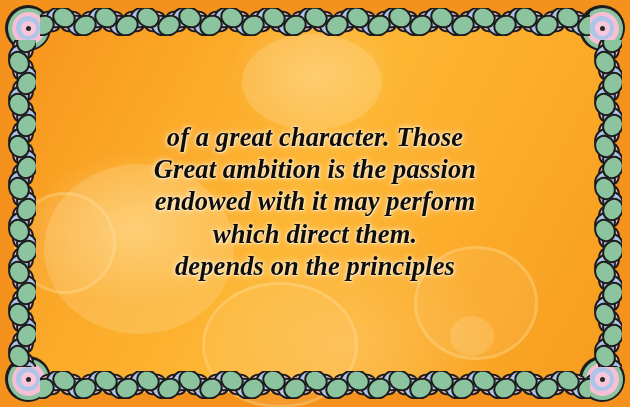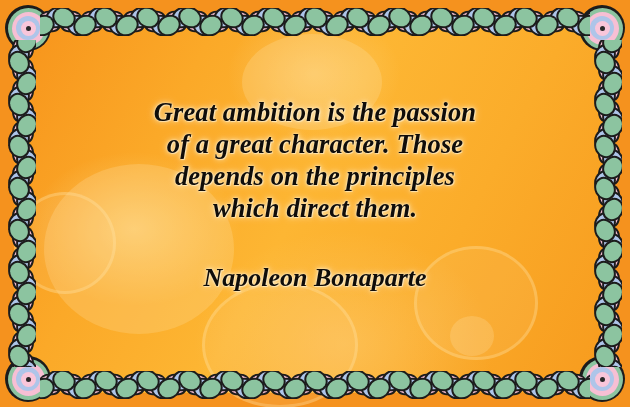--- a/index.html
+++ b/index.html
@@ -85,26 +85,26 @@
     <div class="bokeh bk-fill" style="left:30px;top:150px;width:190px;height:170px;"></div>
     <div class="bokeh bk-ring" style="left:400px;top:232px;width:118px;height:108px;"></div>
     <div class="bokeh bk-ring" style="left:188px;top:268px;width:150px;height:120px;"></div>
     <div class="bokeh bk-fill" style="left:436px;top:302px;width:44px;height:40px;"></div>
     <div class="bokeh bk-fill" style="left:228px;top:20px;width:140px;height:96px;"></div>
     <div class="bokeh bk-ring" style="left:0px;top:178px;width:96px;height:96px;"></div>
   </div>
 
   <div id="textwrap">
     <div id="quote">
+      <span class="ln">of a great character. Those</span>
       <span class="ln">Great ambition is the passion</span>
-      <span class="ln">of a great character. Those</span>
+      <span class="ln">endowed with it may perform</span>
+      <span class="ln">which direct them.</span>
       <span class="ln">depends on the principles</span>
-      <span class="ln">which direct them.</span>
-    </div>
-    <div id="author">Napoleon Bonaparte</div>
+    </div>
   </div>
 
   <div class="braid braid-h" style="left:40px;top:8px;width:550px;">
       <div class="strand" style="width: 20px; height: 17px; background: rgb(247, 191, 212); box-shadow: rgb(28, 28, 28) 0px 0px 0px 2px; z-index: 10; left: -21px; top: 5px; transform: rotate(-28deg);"></div>
       <div class="strand" style="width: 20px; height: 17px; background: rgb(174, 197, 233); box-shadow: rgb(28, 28, 28) 0px 0px 0px 2px; z-index: 11; left: -14px; top: 9.33013px; transform: rotate(28deg);"></div>
       <div class="strand" style="width: 20px; height: 17px; background: rgb(140, 196, 160); box-shadow: rgb(28, 28, 28) 0px 0px 0px 2px; z-index: 12; left: -7px; top: 9.33013px; transform: rotate(-28deg);"></div>
       <div class="strand" style="width: 20px; height: 17px; background: rgb(247, 191, 212); box-shadow: rgb(28, 28, 28) 0px 0px 0px 2px; z-index: 10; left: 0px; top: 5px; transform: rotate(28deg);"></div>
       <div class="strand" style="width: 20px; height: 17px; background: rgb(174, 197, 233); box-shadow: rgb(28, 28, 28) 0px 0px 0px 2px; z-index: 11; left: 7px; top: 0.669873px; transform: rotate(-28deg);"></div>
       <div class="strand" style="width: 20px; height: 17px; background: rgb(140, 196, 160); box-shadow: rgb(28, 28, 28) 0px 0px 0px 2px; z-index: 12; left: 14px; top: 0.669873px; transform: rotate(28deg);"></div>
       <div class="strand" style="width: 20px; height: 17px; background: rgb(247, 191, 212); box-shadow: rgb(28, 28, 28) 0px 0px 0px 2px; z-index: 10; left: 21px; top: 5px; transform: rotate(-28deg);"></div>

